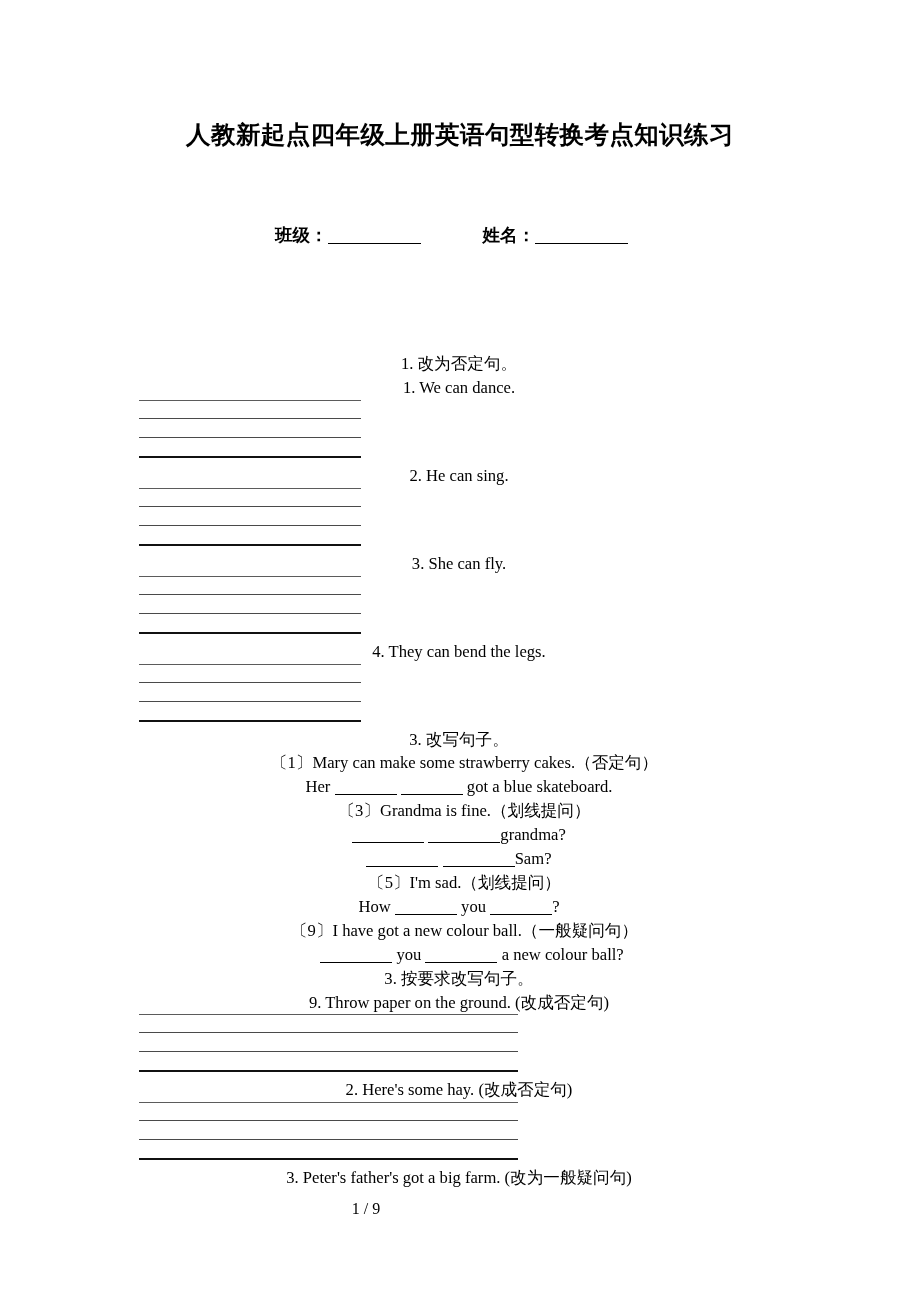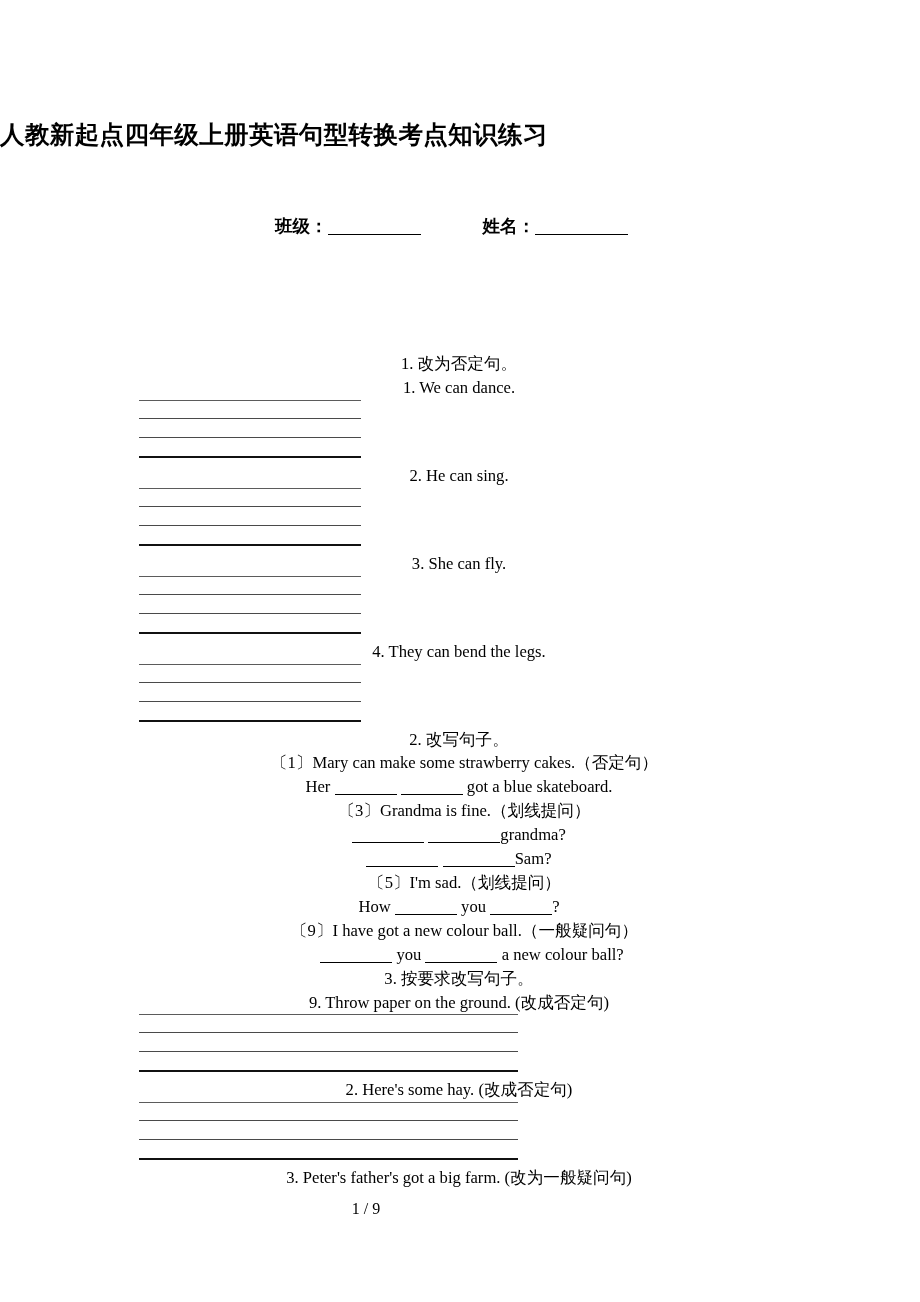--- a/index.html
+++ b/index.html
@@ -22,31 +22,32 @@
     height: 1302px;
     box-sizing: border-box;
   }
 
   
   .doc-title {
     position: absolute;
     top: 118px;
     left: 0;
     width: 920px;
+    text-align: center;
     font-size: 24.5px;
     font-weight: bold;
     letter-spacing: 0.4px;
     line-height: 34px;
     white-space: nowrap;
   }
 
   
   .idrow {
     position: absolute;
-    top: 213px;
+    top: 222px;
     left: 275px;
     font-size: 17.5px;
     font-weight: bold;
     line-height: 26px;
     white-space: nowrap;
   }
   .idrow .gap { display: inline-block; width: 62px; }
   .blank-line {
     display: inline-block;
     border-bottom: 1.4px solid #000;
@@ -175,21 +176,21 @@
       <div class="rule r1"></div>
       <div class="sp1"></div>
       <div class="rule r2"></div>
       <div class="sp2"></div>
       <div class="rule r3"></div>
       <div class="sp3"></div>
       <div class="rule rlast"></div>
       <div class="sp4"></div>
     </div>
 
-    <div class="ln">2. 改写句子。</div>
+    <div class="ln">3. 改写句子。</div>
 
     <div class="ln indent">〔1〕Mary can make some strawberry cakes.（否定句）</div>
 
     <div class="ln"><span>Her</span> <span class="fb fb-m"></span> <span class="fb fb-m"></span> <span>got a blue skateboard.</span></div>
 
     <div class="ln indent">〔3〕Grandma is fine.（划线提问）</div>
     <div class="ln"><span class="fb fb-l"></span> <span class="fb fb-l"></span><span>grandma?</span></div>
 
     <div class="ln"><span class="fb fb-l"></span> <span class="fb fb-l"></span><span>Sam?</span></div>
 

